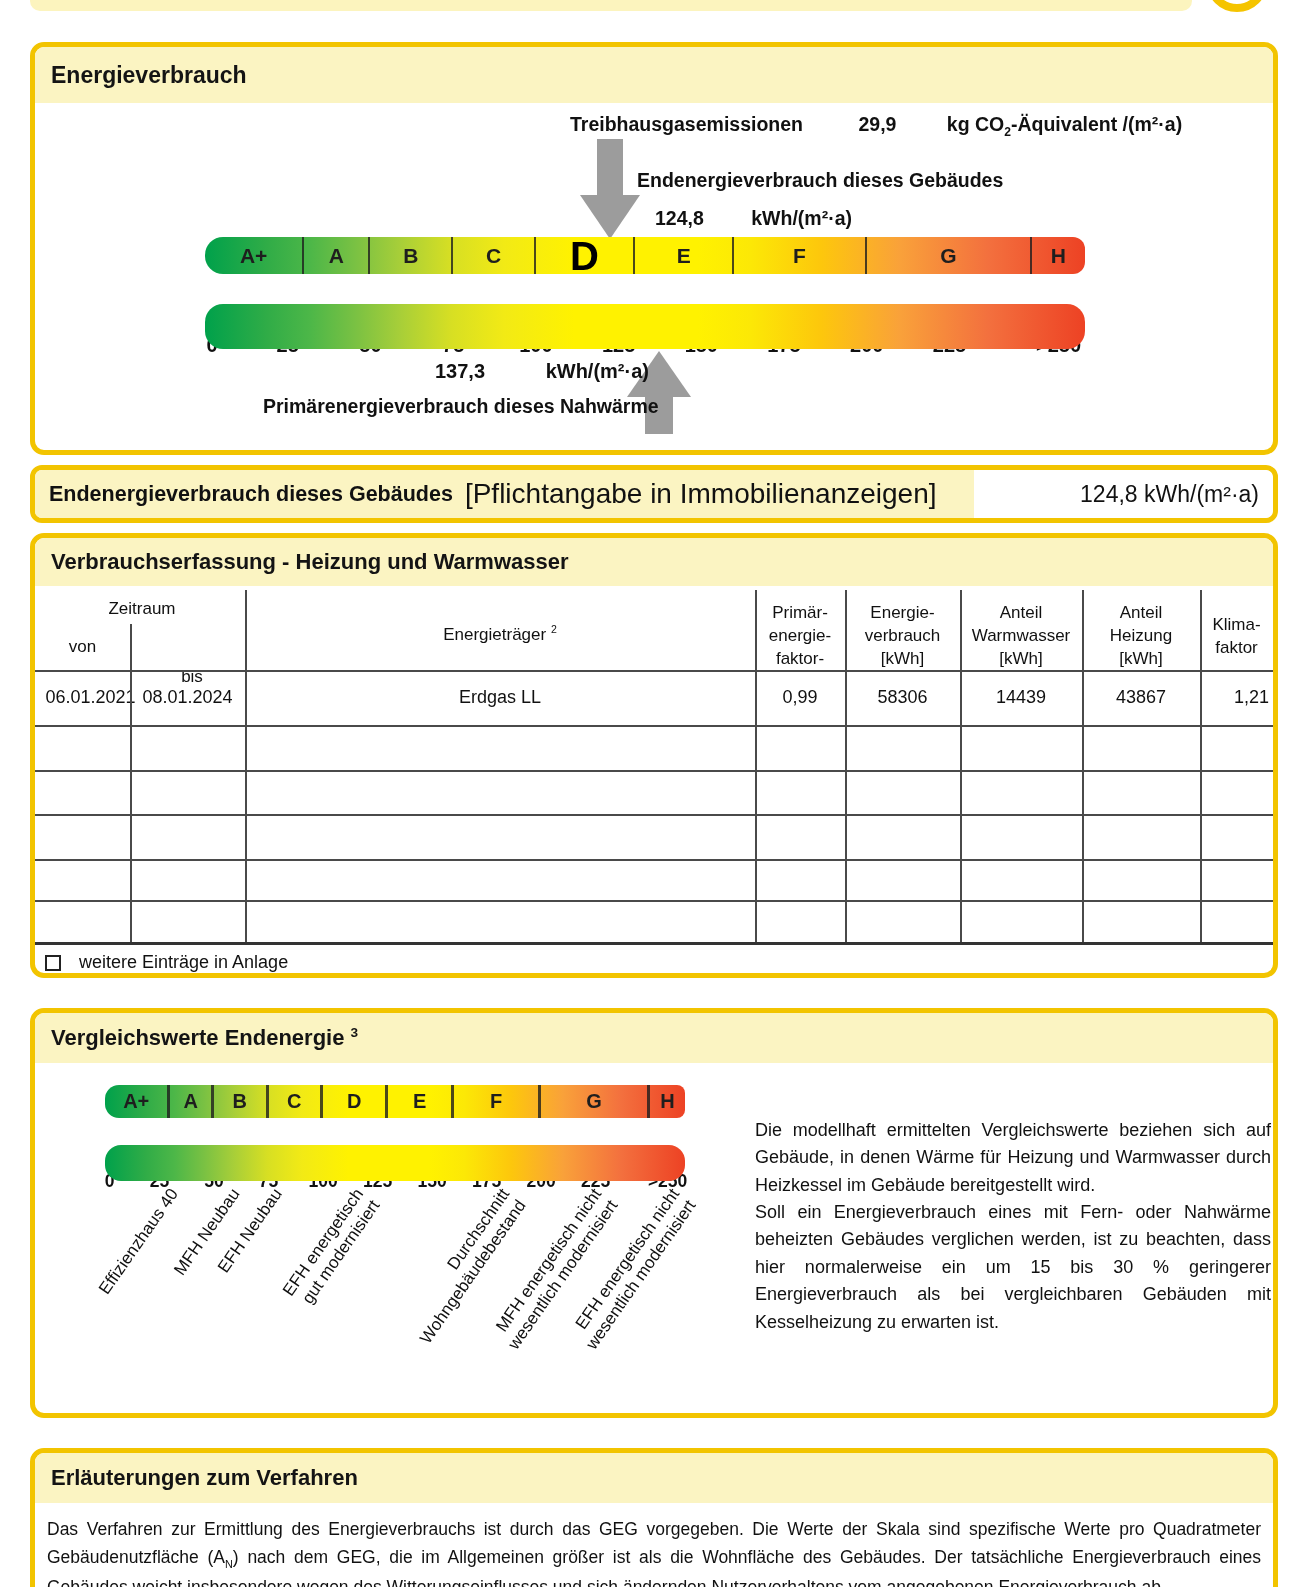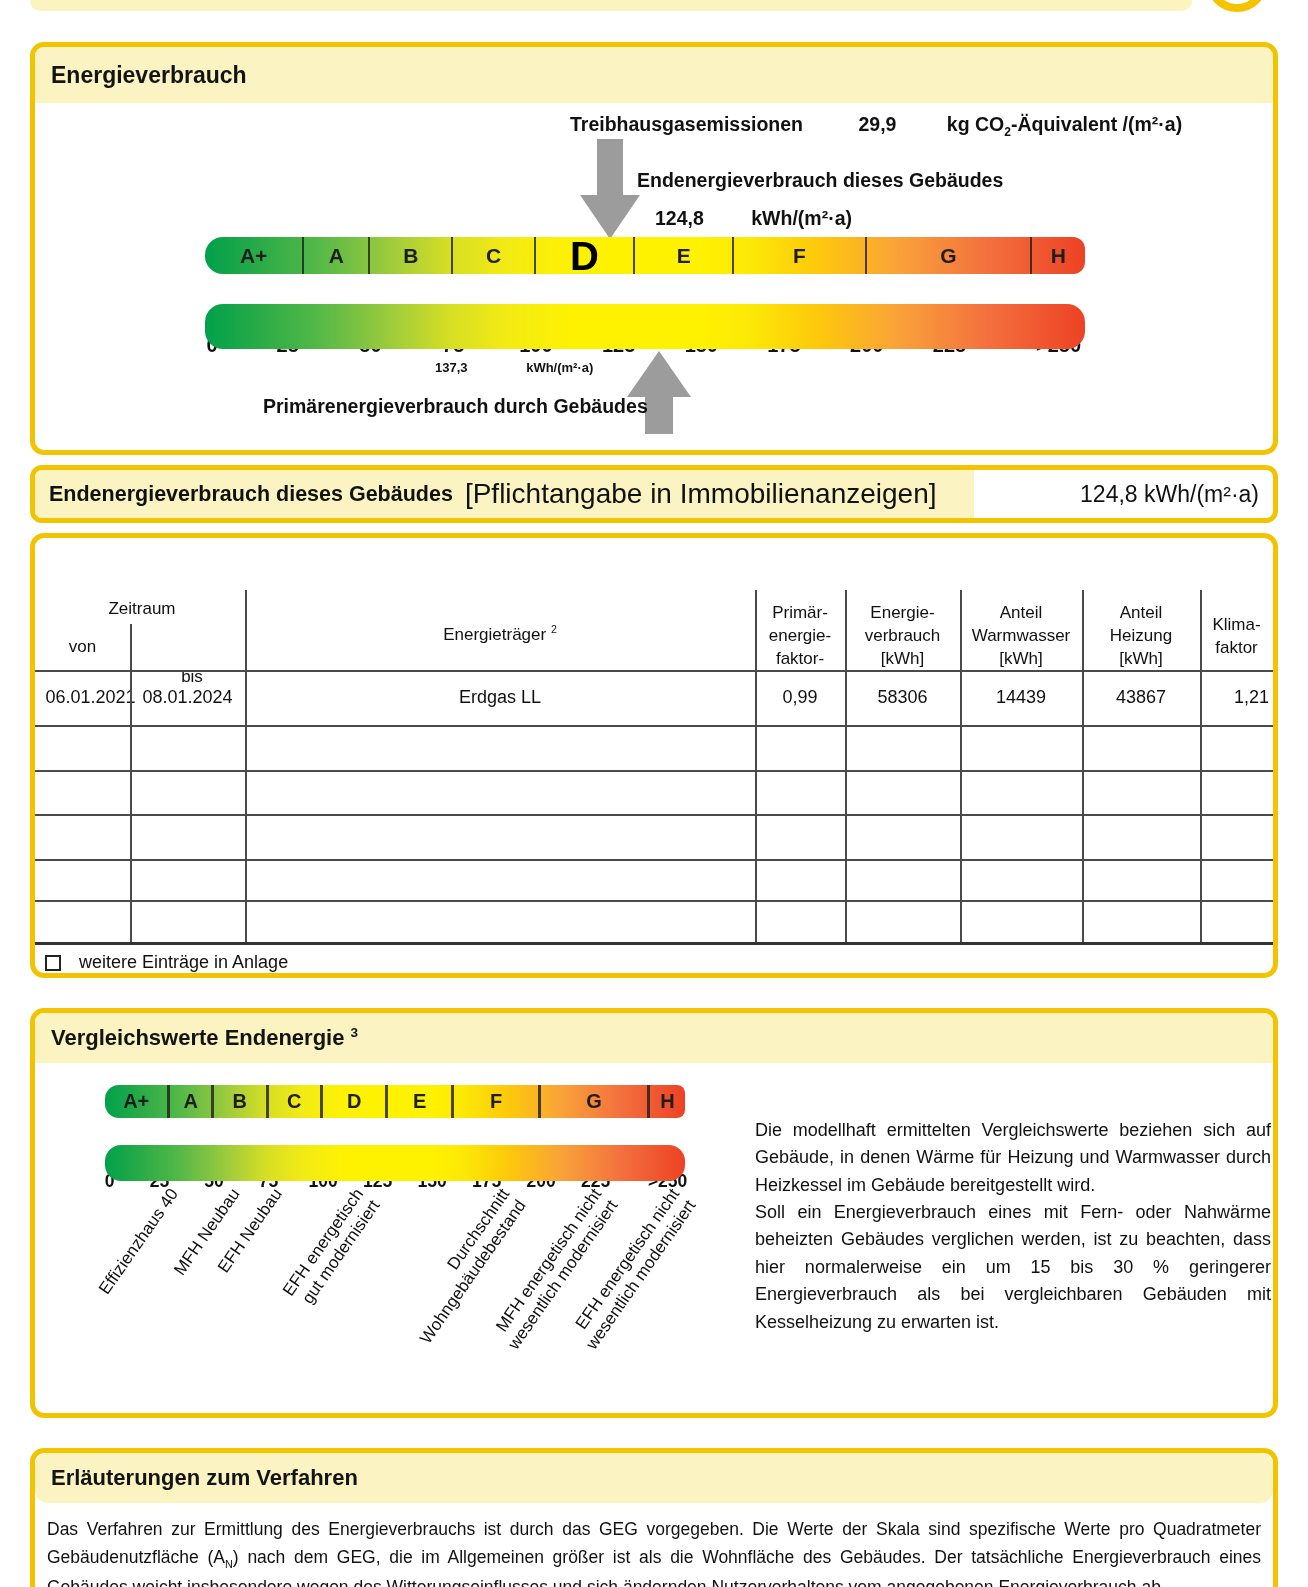--- a/index.html
+++ b/index.html
@@ -130,38 +130,41 @@
         <span class="tick" style="left: 75.2%;">200</span>
         <span class="tick" style="left: 84.6%;">225</span>
         <span class="tick" style="left: 97%;">&gt;250</span>
       </div>
 
     <div class="abs scale-grad" style="left:170px;top:257px;width:880px;height:45px;border-radius:18px;"></div>
 
     <div class="tri-up" style="left:592px;top:304px;"></div>
     <div class="arrow-shaft" style="left:610px;top:349px;width:28px;height:38px;"></div>
 
-    <div class="abs" style="left:400px;top:313px;font-size:13px;white-space:nowrap;">
+    <div class="abs" style="left:400px;top:313px;font-size:20px;white-space:nowrap;">
       <span class="b">137,3</span>
       <span class="b" style="margin-left:55px;">kWh/(m²·a)</span>
     </div>
-    <div class="abs b" style="left:228px;top:348px;font-size:19.5px;">Primärenergieverbrauch durch Gebäudes</div>
+    <div class="abs b" style="left:228px;top:348px;font-size:19.5px;">Primärenergieverbrauch dieses Nahwärme</div>
   </div>
 
   <div class="panel" style="top:465px;height:58px;border-radius:12px;display:flex;">
     <div style="flex:1;background:#FBF4C2;display:flex;align-items:center;padding-left:14px;white-space:nowrap;">
       <span class="b" style="font-size:21.5px;">Endenergieverbrauch dieses Gebäudes</span>
       <span style="font-size:28px;margin-left:12px;">[Pflichtangabe in Immobilienanzeigen]</span>
     </div>
     <div style="width:285px;background:#fff;display:flex;align-items:center;justify-content:flex-end;padding-right:14px;border-radius:8px;">
       <span style="font-size:23px;">124,8 kWh/(m²·a)</span>
     </div>
   </div>
 
   <div class="panel" style="top:533px;height:445px;">
+    <div class="panel-header" style="height:48px;font-size:22px;">
+      <span>Verbrauchserfassung - Heizung und Warmwasser</span>
+    </div>
 
     <div id="table" class="abs" style="left:0;top:52px;width:1238px;height:356px;">
 
       <div class="tcell" style="left:0;width:214px;top:8px;text-align:center;">Zeitraum</div>
       <div class="tcell" style="left:0;width:95px;top:46px;">von</div>
       <div class="tcell" style="left:95px;width:124px;top:46px;margin-top:30px;">bis</div>
       <div class="tcell" style="left:210px;width:510px;top:32px;"><span>Energieträger</span> <sup class="sp">2</sup></div>
       <div class="tcell" style="left:720px;width:90px;top:12px;">Primär-
 energie-
 faktor-</div>
@@ -270,21 +273,21 @@
 wesentlich modernisiert</div>
       </div>
 
     <div class="abs justify" style="left:720px;top:104px;width:516px;font-size:18px;line-height:1.52;">
       <div>Die modellhaft ermittelten Vergleichswerte beziehen sich auf Gebäude, in denen Wärme für Heizung und Warmwasser durch Heizkessel im Gebäude bereitgestellt wird.</div>
       <div>Soll ein Energieverbrauch eines mit Fern- oder Nahwärme beheizten Gebäudes verglichen werden, ist zu beachten, dass hier normalerweise ein um 15 bis 30 % geringerer Energieverbrauch als bei vergleichbaren Gebäuden mit Kesselheizung zu erwarten ist.</div>
     </div>
   </div>
 
   <div class="panel" style="top:1448px;height:230px;">
-    <div class="panel-header" style="height:50px;font-size:22px;border-radius:13px;">
+    <div class="panel-header" style="height:50px;font-size:22px;">
       <span>Erläuterungen zum Verfahren</span>
     </div>
     <div class="abs justify" style="left:12px;top:62px;width:1214px;font-size:17.5px;line-height:1.6;">
       <span>Das Verfahren zur Ermittlung des Energieverbrauchs ist durch das GEG vorgegeben. Die Werte der Skala sind spezifische Werte pro Quadratmeter Gebäudenutzfläche (A</span><sub class="sb">N</sub><span>) nach dem GEG, die im Allgemeinen größer ist als die Wohnfläche des Gebäudes. Der tatsächliche Energieverbrauch eines Gebäudes weicht insbesondere wegen des Witterungseinflusses und sich ändernden Nutzerverhaltens vom angegebenen Energieverbrauch ab.</span>
     </div>
   </div>
 
 </div>
 
 </body></html>

